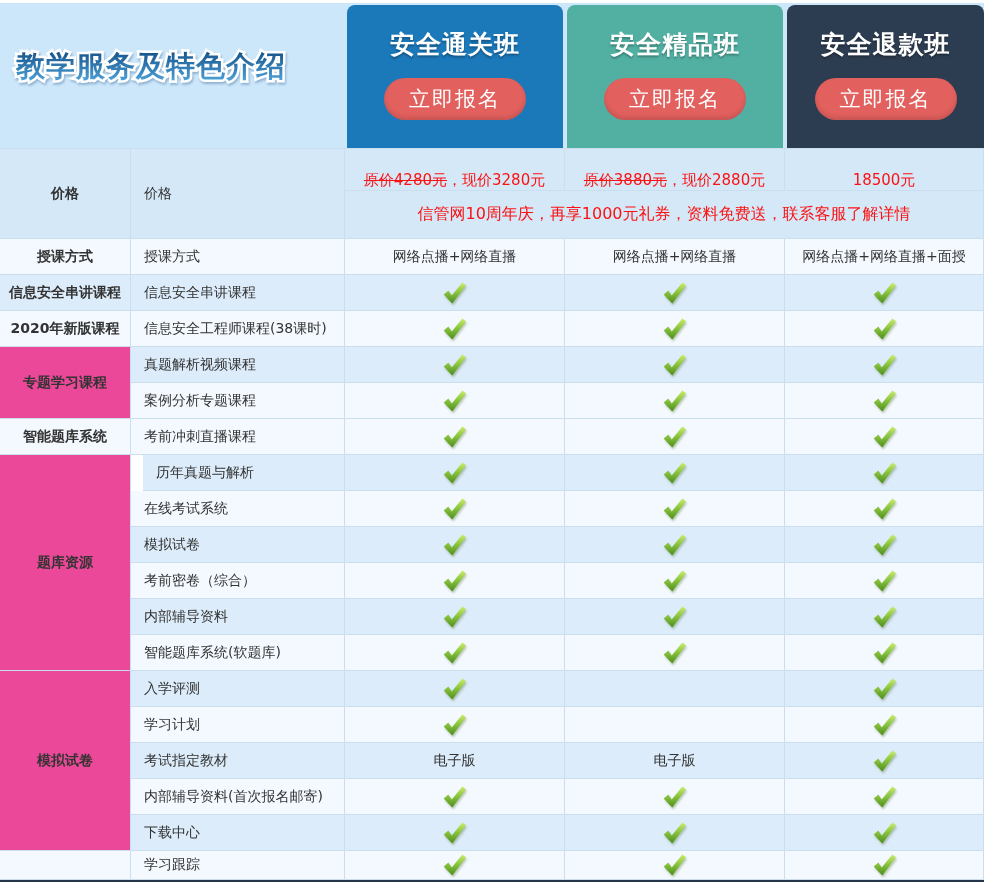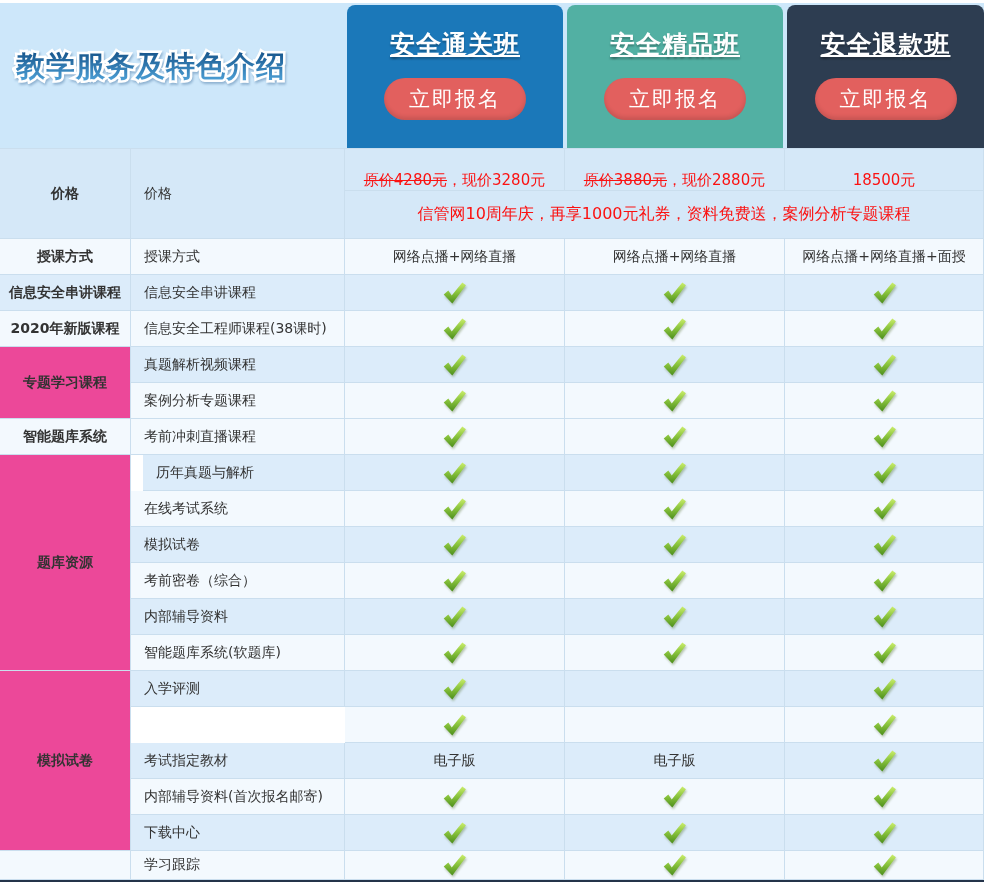--- a/index.html
+++ b/index.html
@@ -29,21 +29,21 @@
     position:relative;
     background:linear-gradient(180deg,#17568d 10%,#4ea2d8 95%);
     -webkit-background-clip:text; background-clip:text; color:transparent;
   }
   .plan-cards {
     position:absolute; left:345px; top:1px; bottom:0; width:639px;
     display:grid; grid-template-columns:220px 220px 199px;
   }
   .plan-card {
     margin:1px 2px 0 2px; border-radius:8px 8px 0 0;
-    text-align:center; color:#fff; overflow:hidden;text-decoration:underline;
+    text-align:center; color:#fff; overflow:hidden;
   }
   .plan-card:last-child { margin-right:0; }
   .plan-name {
     margin-top:23px; font-size:25px; font-weight:bold; letter-spacing:1px;
     text-shadow:0 2px 2px rgba(0,0,0,.28);
   }
   .cta-btn {
     margin-top:17px; width:142px; height:42px; border:none; border-radius:21px;
     background:var(--cta,#e2605e); color:#ffffff; font-size:21px;
     font-family:inherit; cursor:pointer; letter-spacing:2px;
@@ -117,21 +117,21 @@
   </div>
 
   <div class="grid" id="grid">
       <div class="cell cat t-price" style="grid-area: 1 / 1 / span 2 / span 1;">价格</div>
       <div class="cell sub t-price" style="grid-area: 1 / 2 / span 2 / span 1;">价格</div>
       <div class="cell t-price price" style="grid-area: 1 / 3 / span 1 / span 1;"><span class="was">原价4280元</span>，<span>现价3280元</span></div>
       <div class="cell t-price price" style="grid-area: 1 / 4 / span 1 / span 1;"><span class="was">原价3880元</span>，<span>现价2880元</span></div>
       <div class="cell t-price price" style="grid-area: 1 / 5 / span 1 / span 1;">
         <span>18500元</span>
       </div>
-      <div class="cell t-price promo" style="grid-area: 2 / 3 / span 1 / span 3;">信管网10周年庆，再享1000元礼券，资料免费送，案例分析专题课程</div>
+      <div class="cell t-price promo" style="grid-area: 2 / 3 / span 1 / span 3;">信管网10周年庆，再享1000元礼券，资料免费送，联系客服了解详情</div>
       <div class="cell cat t-light" style="grid-area: 3 / 1 / span 1 / span 1;">授课方式</div>
       <div class="cell sub t-light" style="grid-area: 3 / 2 / span 1 / span 1;">授课方式</div>
       <div class="cell t-light" style="grid-area: 3 / 3 / span 1 / span 1;">网络点播+网络直播</div>
       <div class="cell t-light" style="grid-area: 3 / 4 / span 1 / span 1;">网络点播+网络直播</div>
       <div class="cell t-light" style="grid-area: 3 / 5 / span 1 / span 1;">网络点播+网络直播+面授</div>
       <div class="cell cat t-blue" style="grid-area: 4 / 1 / span 1 / span 1;">信息安全串讲课程</div>
       <div class="cell sub t-blue" style="grid-area: 4 / 2 / span 1 / span 1;">信息安全串讲课程</div>
       <div class="cell t-blue" style="grid-area: 4 / 3 / span 1 / span 1;">
         <span class="check">
           <svg viewBox="0 0 26 26">
@@ -387,20 +387,21 @@
         </span>
       </div>
       <div class="cell t-blue" style="grid-area: 15 / 4 / span 1 / span 1;"></div>
       <div class="cell t-blue" style="grid-area: 15 / 5 / span 1 / span 1;">
         <span class="check">
           <svg viewBox="0 0 26 26">
             <use href="#check-sym"></use>
           </svg>
         </span>
       </div>
+      <div class="cell sub t-light" style="grid-area: 16 / 2 / span 1 / span 1;">学习计划</div>
       <div class="cell t-light" style="grid-area: 16 / 3 / span 1 / span 1;">
         <span class="check">
           <svg viewBox="0 0 26 26">
             <use href="#check-sym"></use>
           </svg>
         </span>
       </div>
       <div class="cell t-light" style="grid-area: 16 / 4 / span 1 / span 1;"></div>
       <div class="cell t-light" style="grid-area: 16 / 5 / span 1 / span 1;">
         <span class="check">

